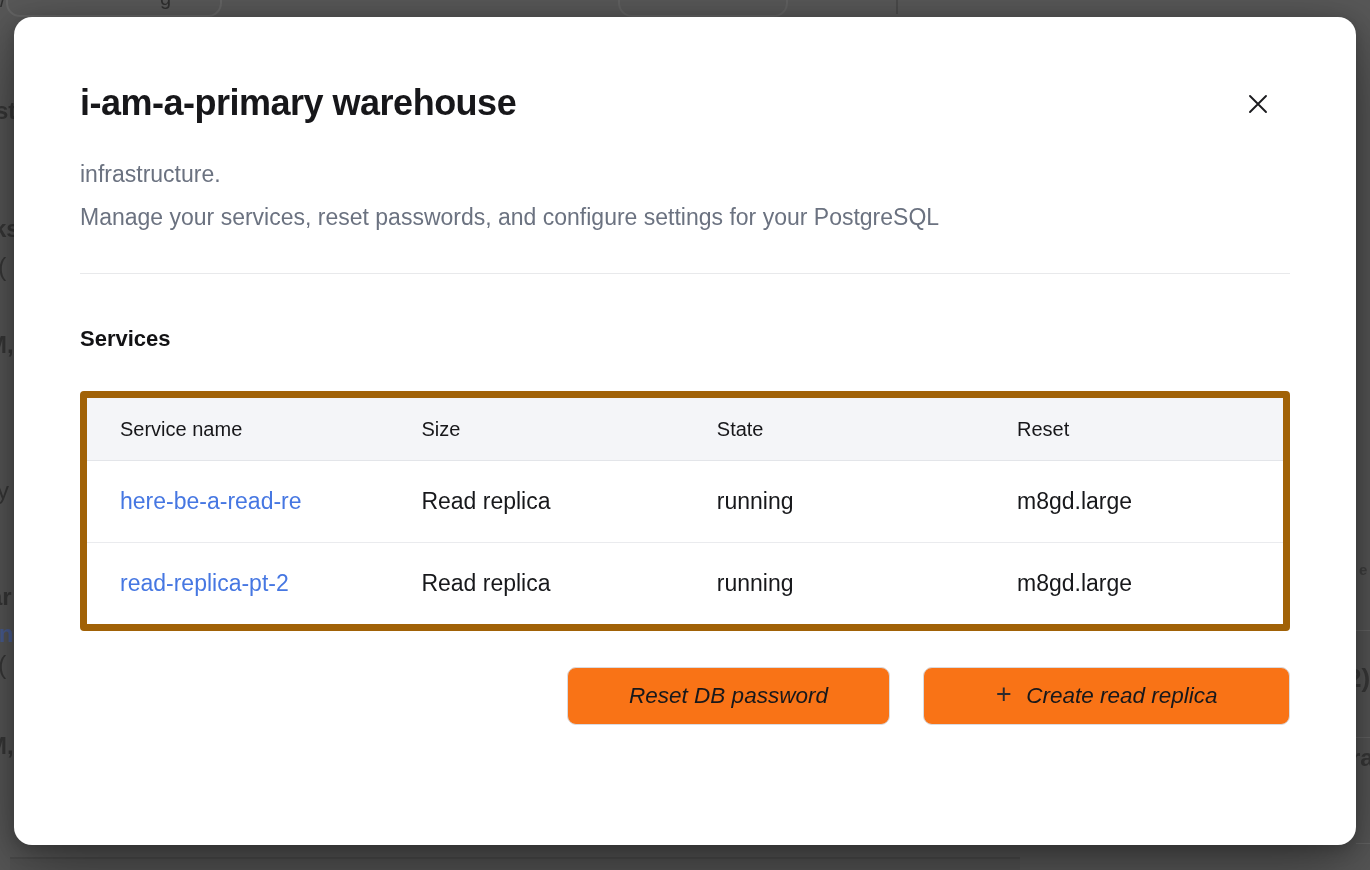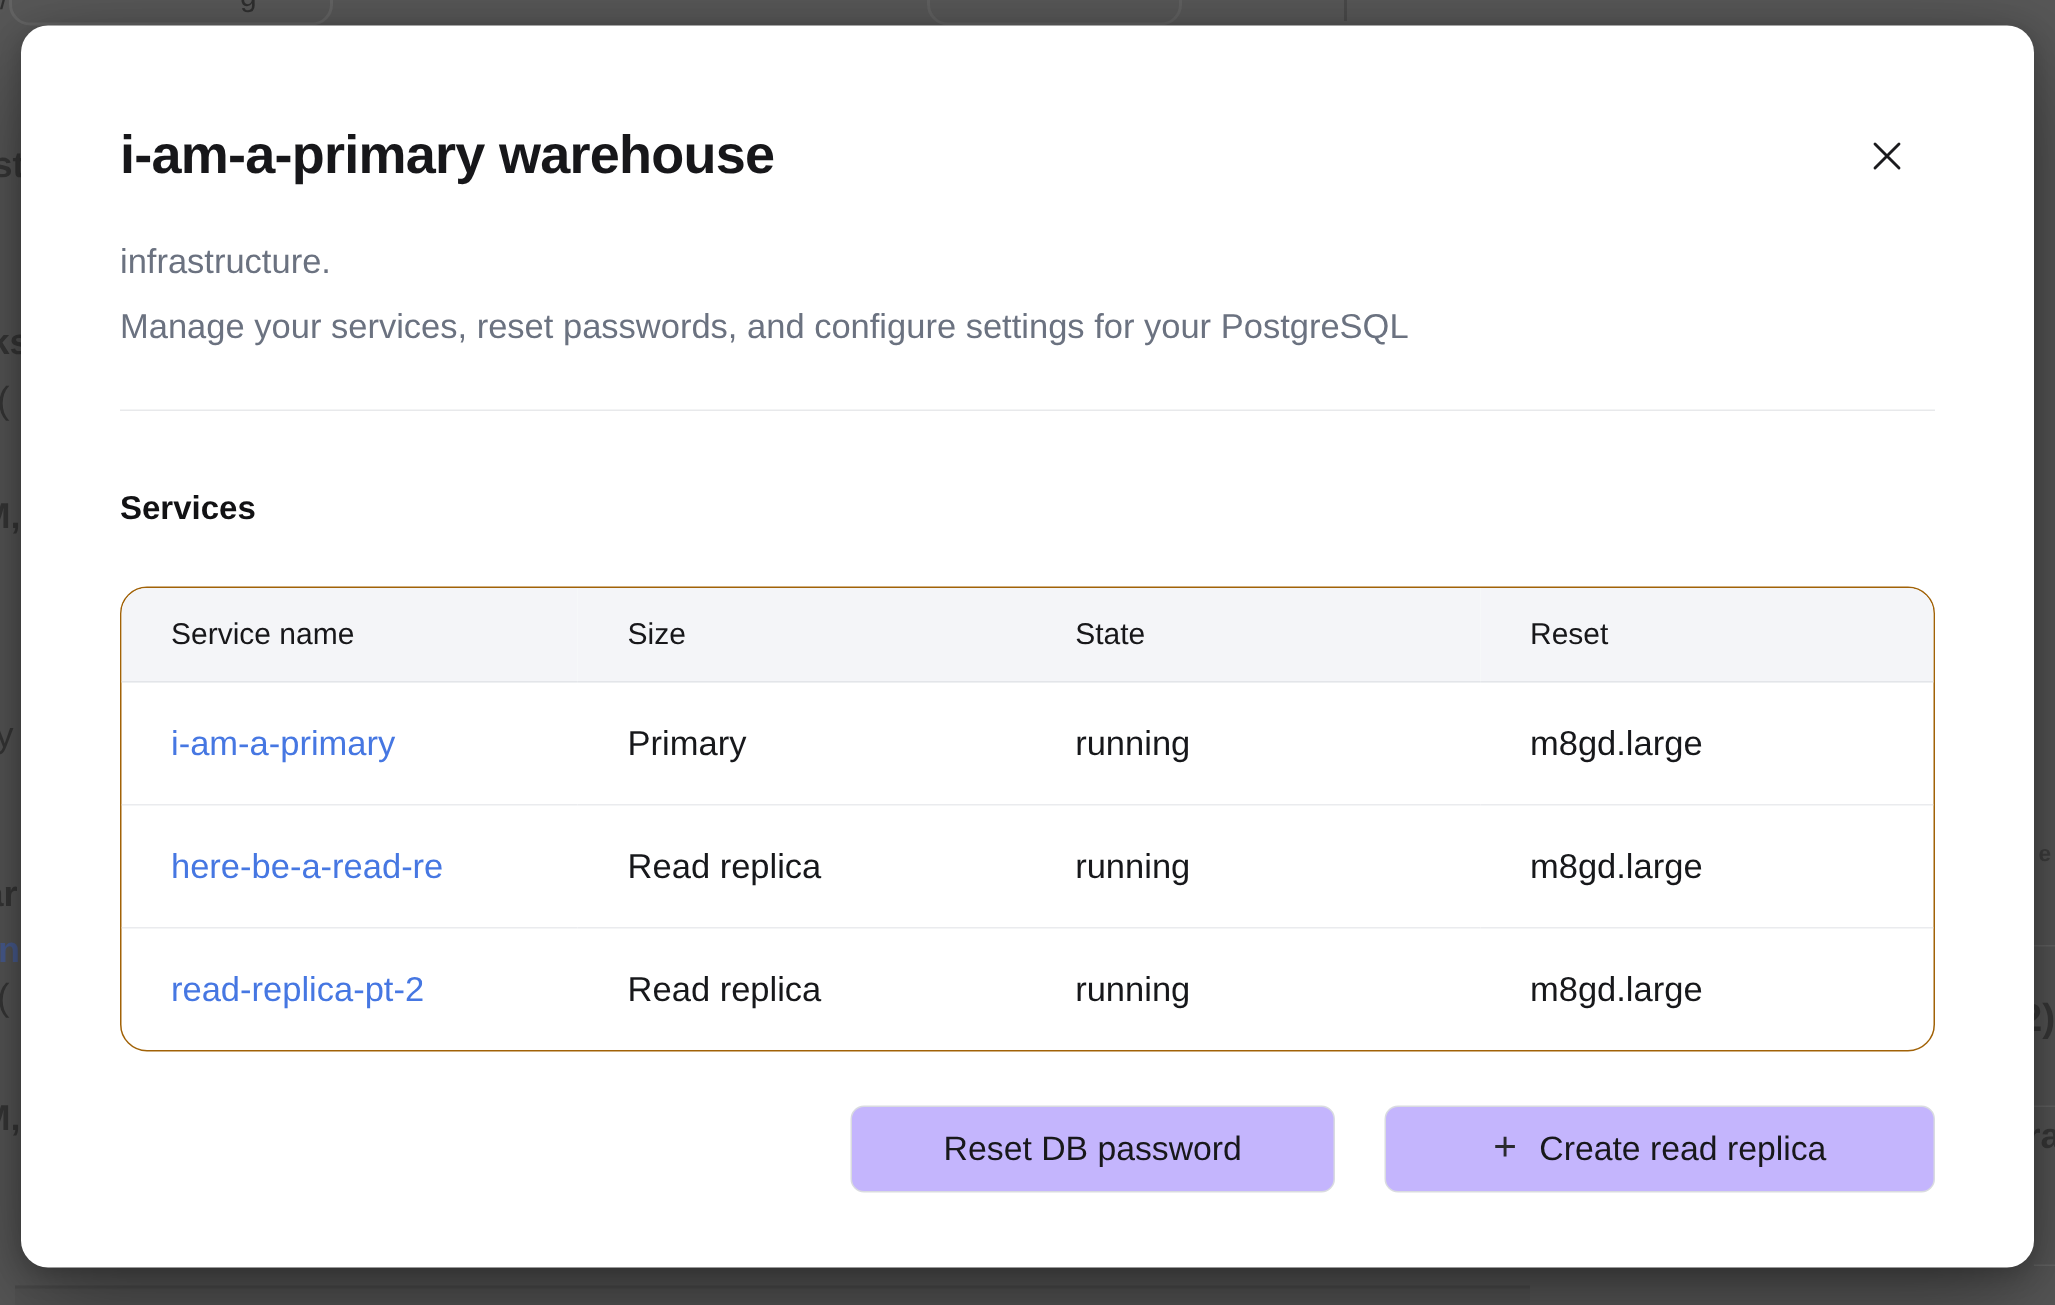--- a/index.html
+++ b/index.html
@@ -48,37 +48,37 @@
   .close-btn{
     position:absolute;top:67px;right:78px;width:40px;height:40px;
     display:flex;align-items:center;justify-content:center;
     background:transparent;border:none;padding:0;cursor:pointer;
   }
   .dialog-desc{margin:30px 0 0 0;font-size:23px;line-height:43px;color:#6b7280;}
   .dialog-desc div{white-space:nowrap;}
   .divider{height:1px;background:#e8e9eb;border:none;margin:34px 0 0 0;}
   .services-heading{margin:52px 0 0 0;font-size:22px;line-height:26px;
     font-weight:700;color:#121214;}
-  .table-wrap{margin-top:39px;border:1px solid #a16207;border-radius:18px;overflow:hidden;}
+  .table-wrap{margin-top:39px;border:7px solid #a16207;border-radius:4px;overflow:hidden;}
   table{width:100%;border-collapse:collapse;table-layout:fixed;}
   col.c1{width:25.2%}col.c2{width:24.7%}col.c3{width:25.1%}col.c4{width:25%}
   thead th{
     background:#f4f5f8;height:62px;text-align:left;padding:0 10px 0 33px;
     font-size:20px;font-weight:500;color:#17171a;border-bottom:1px solid #e3e5e9;
   }
   tbody td{height:81px;padding:0 10px 0 33px;font-size:23px;color:#17181b;overflow:hidden;}
   tbody tr + tr td{border-top:1px solid #eaebee;}
   a.svc-link{color:#4677e2;text-decoration:none;white-space:nowrap;}
   .clip{display:inline-block;max-width:256px;white-space:nowrap;overflow:hidden;vertical-align:bottom;}
   .actions{display:flex;justify-content:flex-end;gap:33px;margin-top:36px;}
   .btn{
-    height:58px;border-radius:9px;border:1px solid #d9dbe0;background:#c4b5fd;
+    height:58px;border-radius:9px;border:1px solid #d9dbe0;background:#f97316;
     font-family:inherit;font-size:22.5px;font-weight:500;color:#18181b;
     display:flex;align-items:center;justify-content:center;gap:15px;
-    padding:0 30px;cursor:pointer;box-sizing:border-box;
+    padding:0 30px;cursor:pointer;box-sizing:border-box;font-style:italic;
   }
   .btn-reset{min-width:323px;}
   .btn-create{min-width:367px;}
   .plus{font-size:27px;font-weight:400;line-height:1;margin-top:-3px;color:#2a2a2e;}
 </style>
 </head>
 <body>
 
 <div class="stage">
 
@@ -134,26 +134,20 @@
         <thead>
           <tr>
             <th>Service name</th>
             <th>Size</th>
             <th>State</th>
             <th>Reset</th>
           </tr>
         </thead>
         <tbody>
           <tr>
-            <td><span class="clip"><a href="#" class="svc-link">i-am-a-primary</a></span></td>
-            <td>Primary</td>
-            <td>running</td>
-            <td>m8gd.large</td>
-          </tr>
-          <tr>
             <td><span class="clip"><a href="#" class="svc-link">here-be-a-read-re</a></span></td>
             <td>Read replica</td>
             <td>running</td>
             <td>m8gd.large</td>
           </tr>
           <tr>
             <td><span class="clip"><a href="#" class="svc-link">read-replica-pt-2</a></span></td>
             <td>Read replica</td>
             <td>running</td>
             <td>m8gd.large</td>

